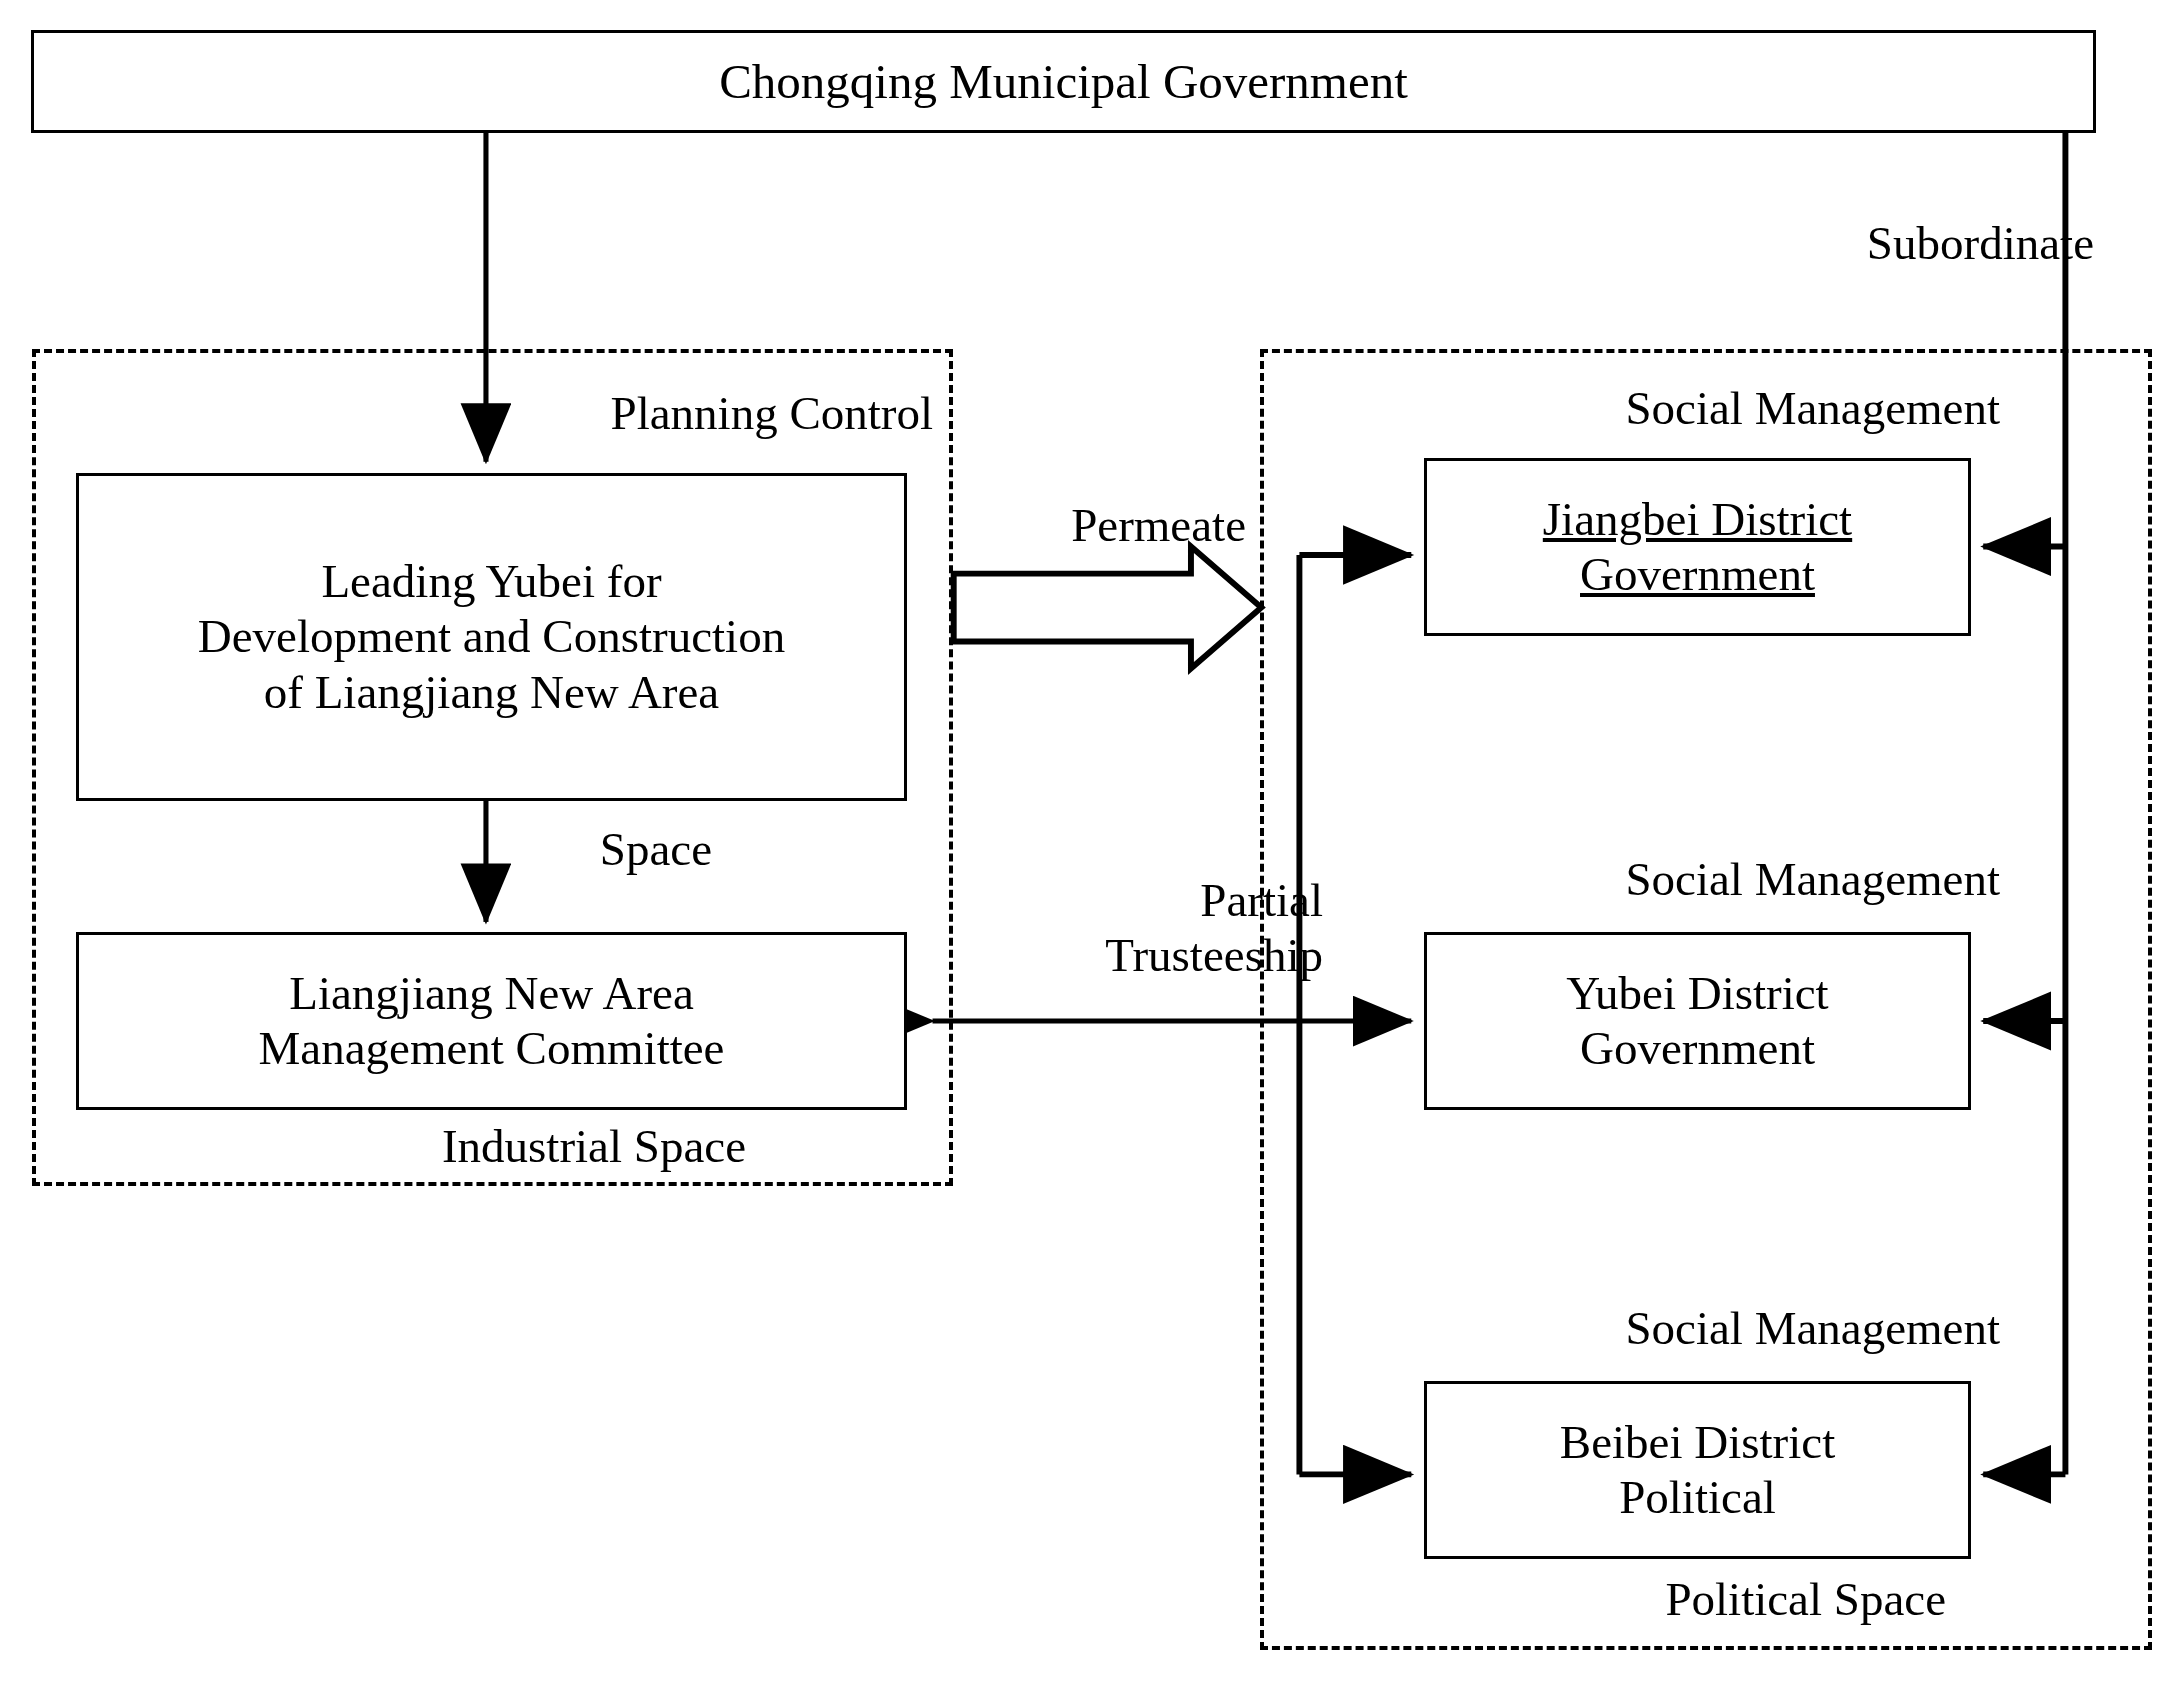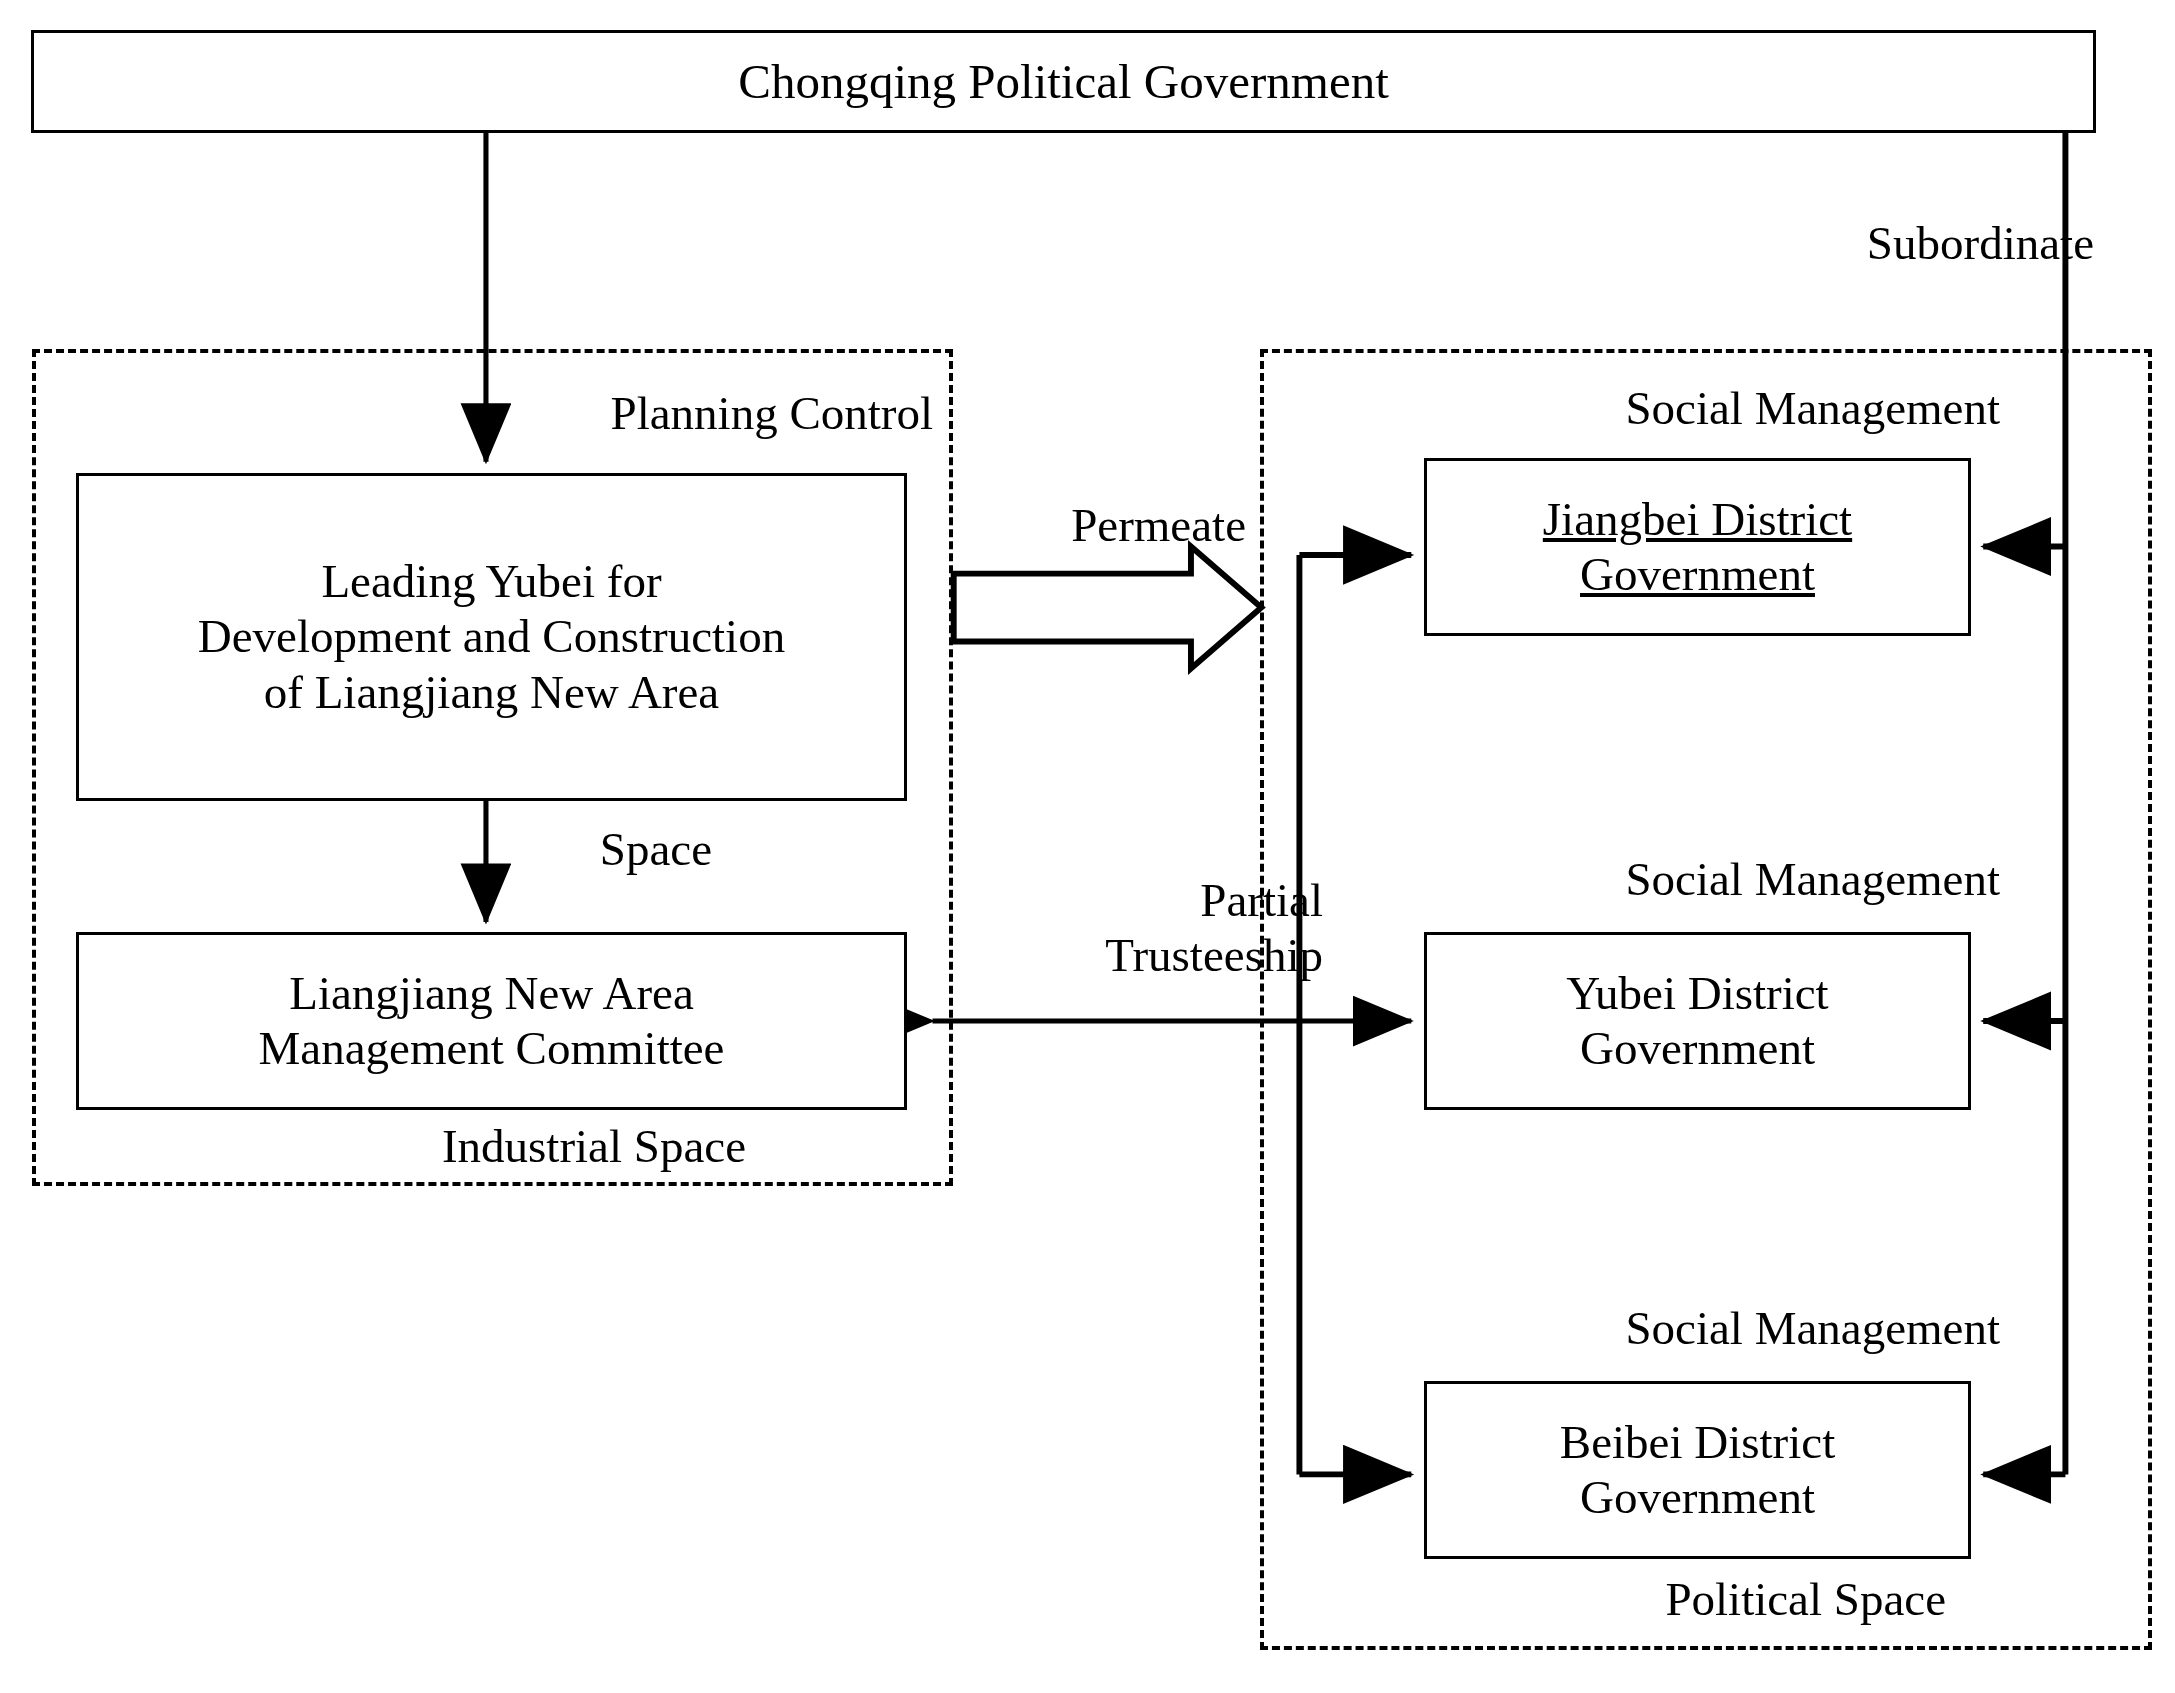--- a/index.html
+++ b/index.html
@@ -75,21 +75,21 @@
       <path d="M1533,655 L1533,1740" stroke="#000" stroke-width="7" fill="none"></path>
       <path d="M1533,655 L1665,655" stroke="#000" stroke-width="7" fill="none" marker-end="url(#ah)"></path>
       <path d="M1533,1740 L1665,1740" stroke="#000" stroke-width="7" fill="none" marker-end="url(#ah)"></path>
     </g>
   </svg>
 
   <div class="dashed" id="industrial-space-region"></div>
   <div class="dashed" id="political-space-region"></div>
 
   <div class="node" id="top-box">
-    <span>Chongqing Political Government</span>
+    <span>Chongqing Municipal Government</span>
   </div>
 
   <div class="node" id="leading-group">
     <span>Leading Yubei for
 Development and Construction
 of Liangjiang New Area</span>
   </div>
 
   <div class="node" id="mgmt-committee">
     <span>Liangjiang New Area
@@ -101,21 +101,21 @@
 Government</span>
   </div>
 
   <div class="node" id="yubei">
     <span>Yubei District
 Government</span>
   </div>
 
   <div class="node" id="beibei">
     <span>Beibei District
-Government</span>
+Political</span>
   </div>
 
   <div class="lbl" id="lbl-subordinate">Subordinate</div>
   <div class="lbl" id="lbl-planning-control">Planning Control</div>
   <div class="lbl" id="lbl-permeate">Permeate</div>
   <div class="lbl" id="lbl-lead">Space</div>
   <div class="lbl" id="lbl-partial-trusteeship">Partial
 Trusteeship</div>
 
   <div class="lbl" id="lbl-industrial-space">Industrial Space</div>

